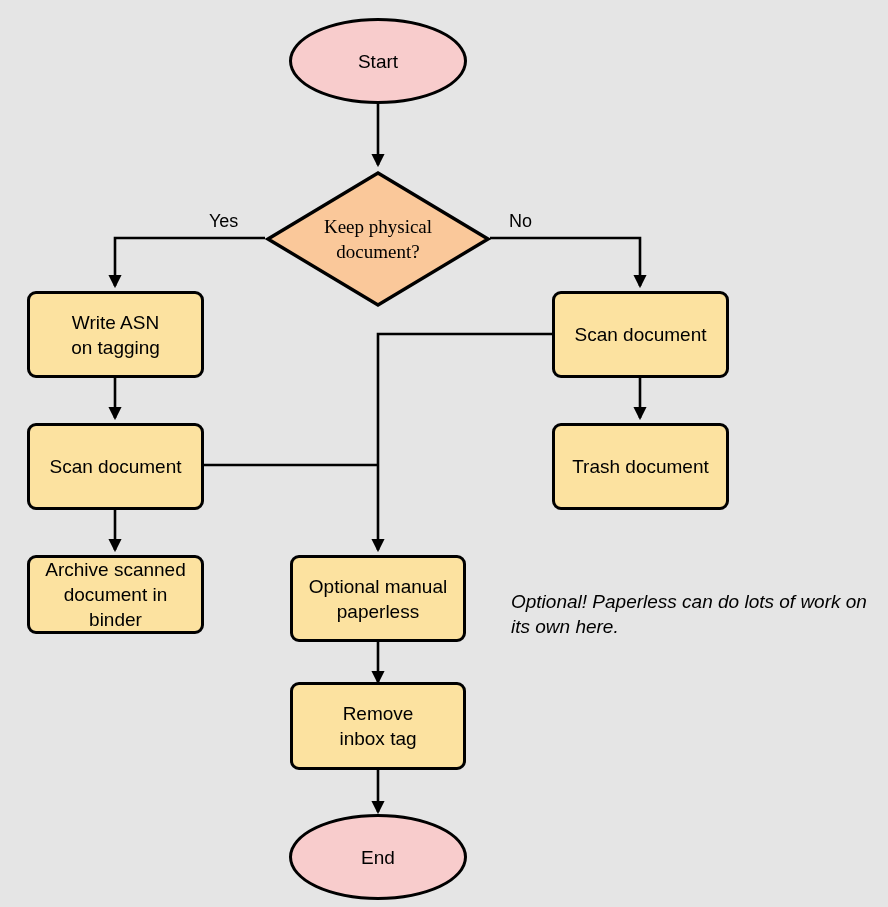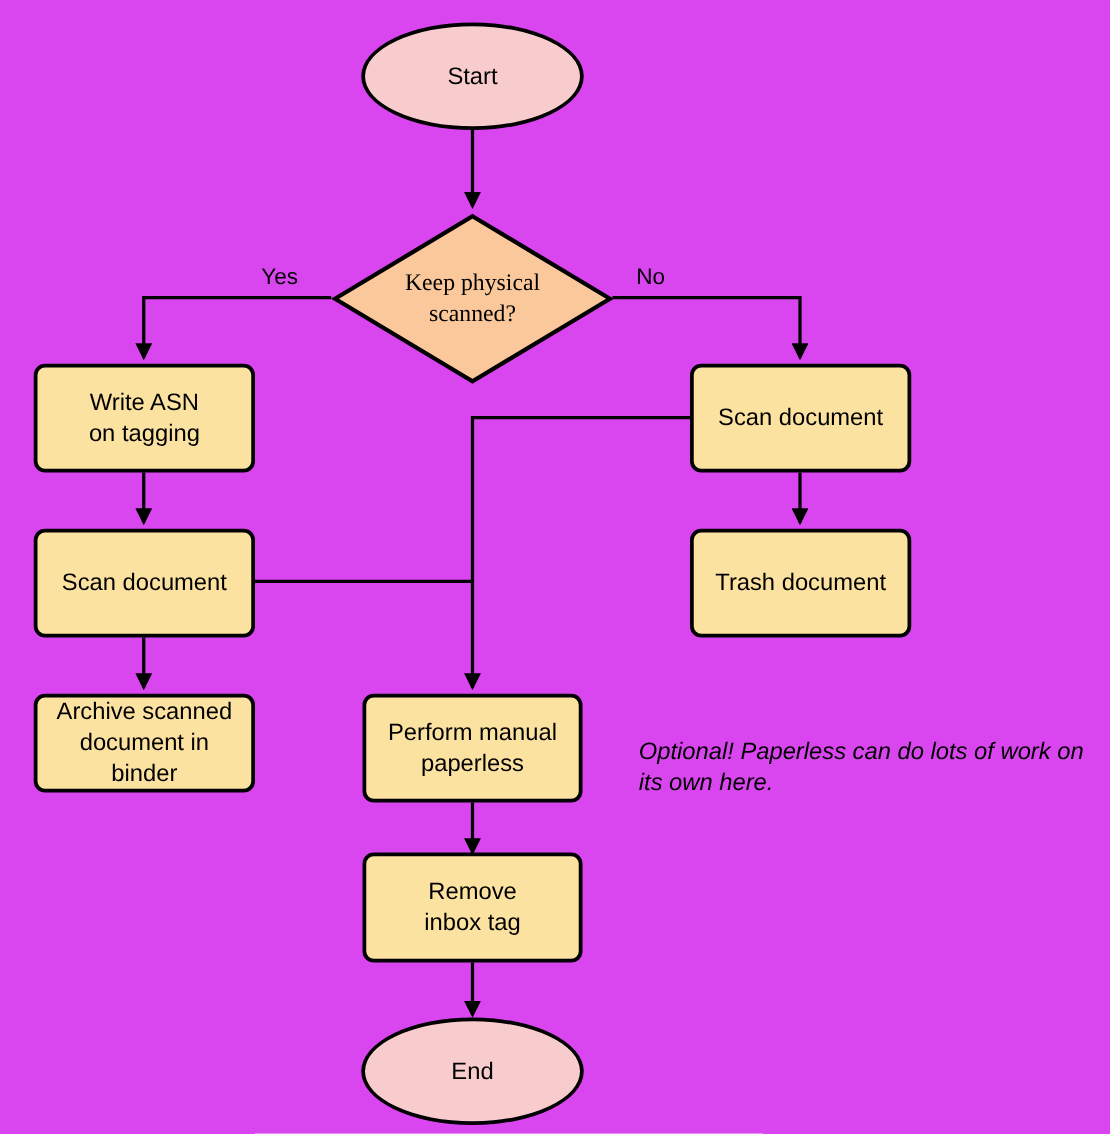--- a/index.html
+++ b/index.html
@@ -8,21 +8,21 @@
     padding: 0;
     background: #ffffff;
   }
   body {
     font-family: "Liberation Sans", sans-serif;
   }
   #canvas {
     position: relative;
     width: 888px;
     height: 907px;
-    background: #d946ef;
+    background: #e5e5e5;
     overflow: hidden;
   }
   #edges {
     position: absolute;
     left: 0;
     top: 0;
     width: 888px;
     height: 907px;
   }
   .node {
@@ -132,21 +132,21 @@
     <span>Start</span>
   </div>
 
   <div class="decision-wrap" style="left:265px; top:170px; width:226px; height:138px;">
     <svg width="226" height="138" viewBox="0 0 226 138">
       <polygon points="113,3 223,69 113,135 3,69" fill="#fac89a" stroke="#000000" stroke-width="3.4" stroke-linejoin="miter"></polygon>
     </svg>
     <div class="decision-label">
       <div>
         <span class="nl">Keep physical</span>
-        <span class="nl">scanned?</span>
+        <span class="nl">document?</span>
       </div>
     </div>
   </div>
 
   <div class="edge-label" style="left:209px; top:211px;">Yes</div>
   <div class="edge-label" style="left:509px; top:211px;">No</div>
 
   <div class="node process" style="left:27px; top:291px; width:177px; height:87px;">
     <div>
       <span class="nl">Write ASN</span>
@@ -169,21 +169,21 @@
   <div class="node process" style="left:552px; top:291px; width:177px; height:87px;">
     <span>Scan document</span>
   </div>
 
   <div class="node process" style="left:552px; top:423px; width:177px; height:87px;">
     <span>Trash document</span>
   </div>
 
   <div class="node process" style="left:290px; top:555px; width:176px; height:87px;">
     <div>
-      <span class="nl">Perform manual</span>
+      <span class="nl">Optional manual</span>
       <span class="nl">paperless</span>
     </div>
   </div>
 
   <div class="node process" style="left:290px; top:682px; width:176px; height:88px;">
     <div>
       <span class="nl">Remove</span>
       <span class="nl">inbox tag</span>
     </div>
   </div>

